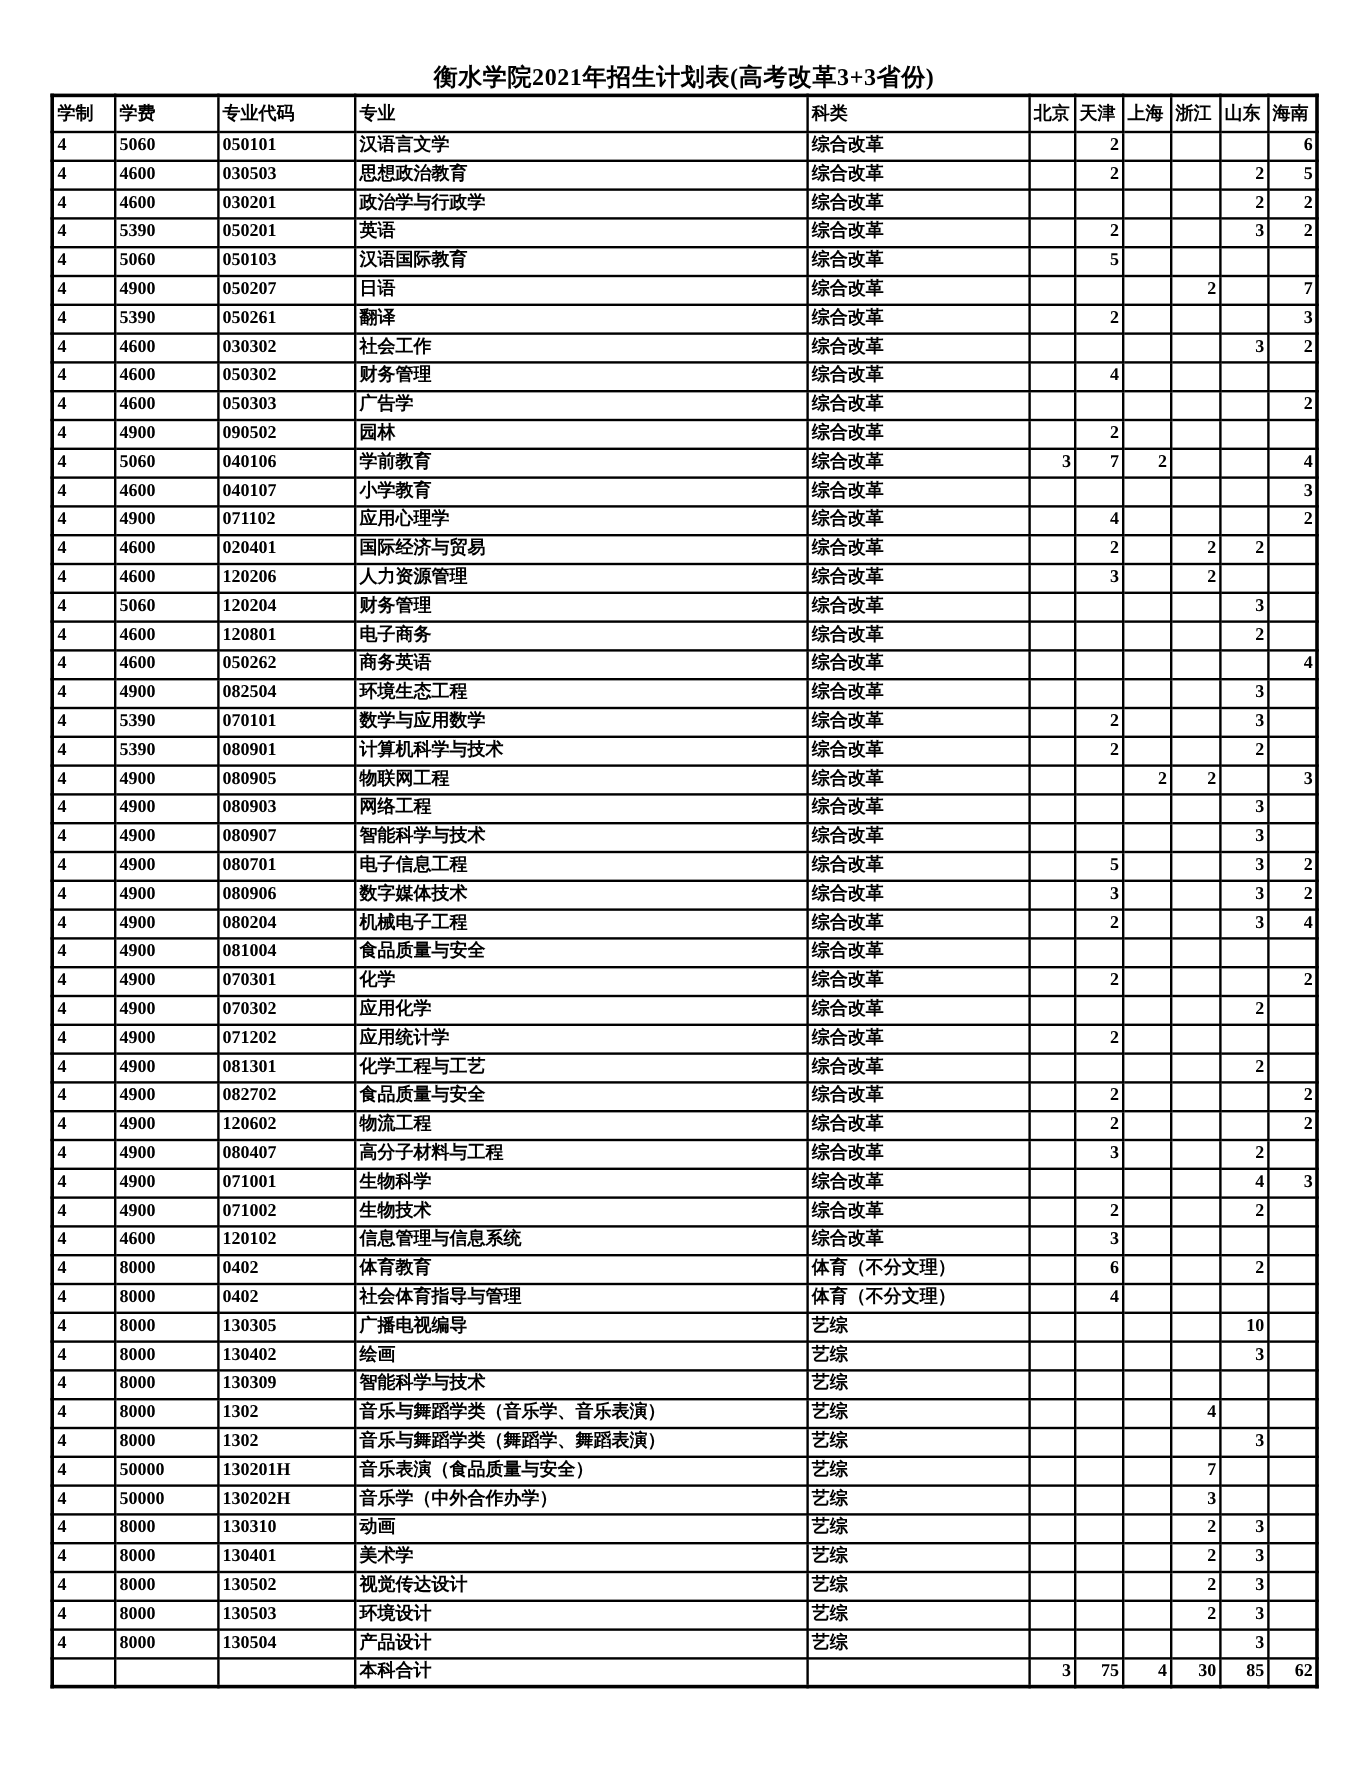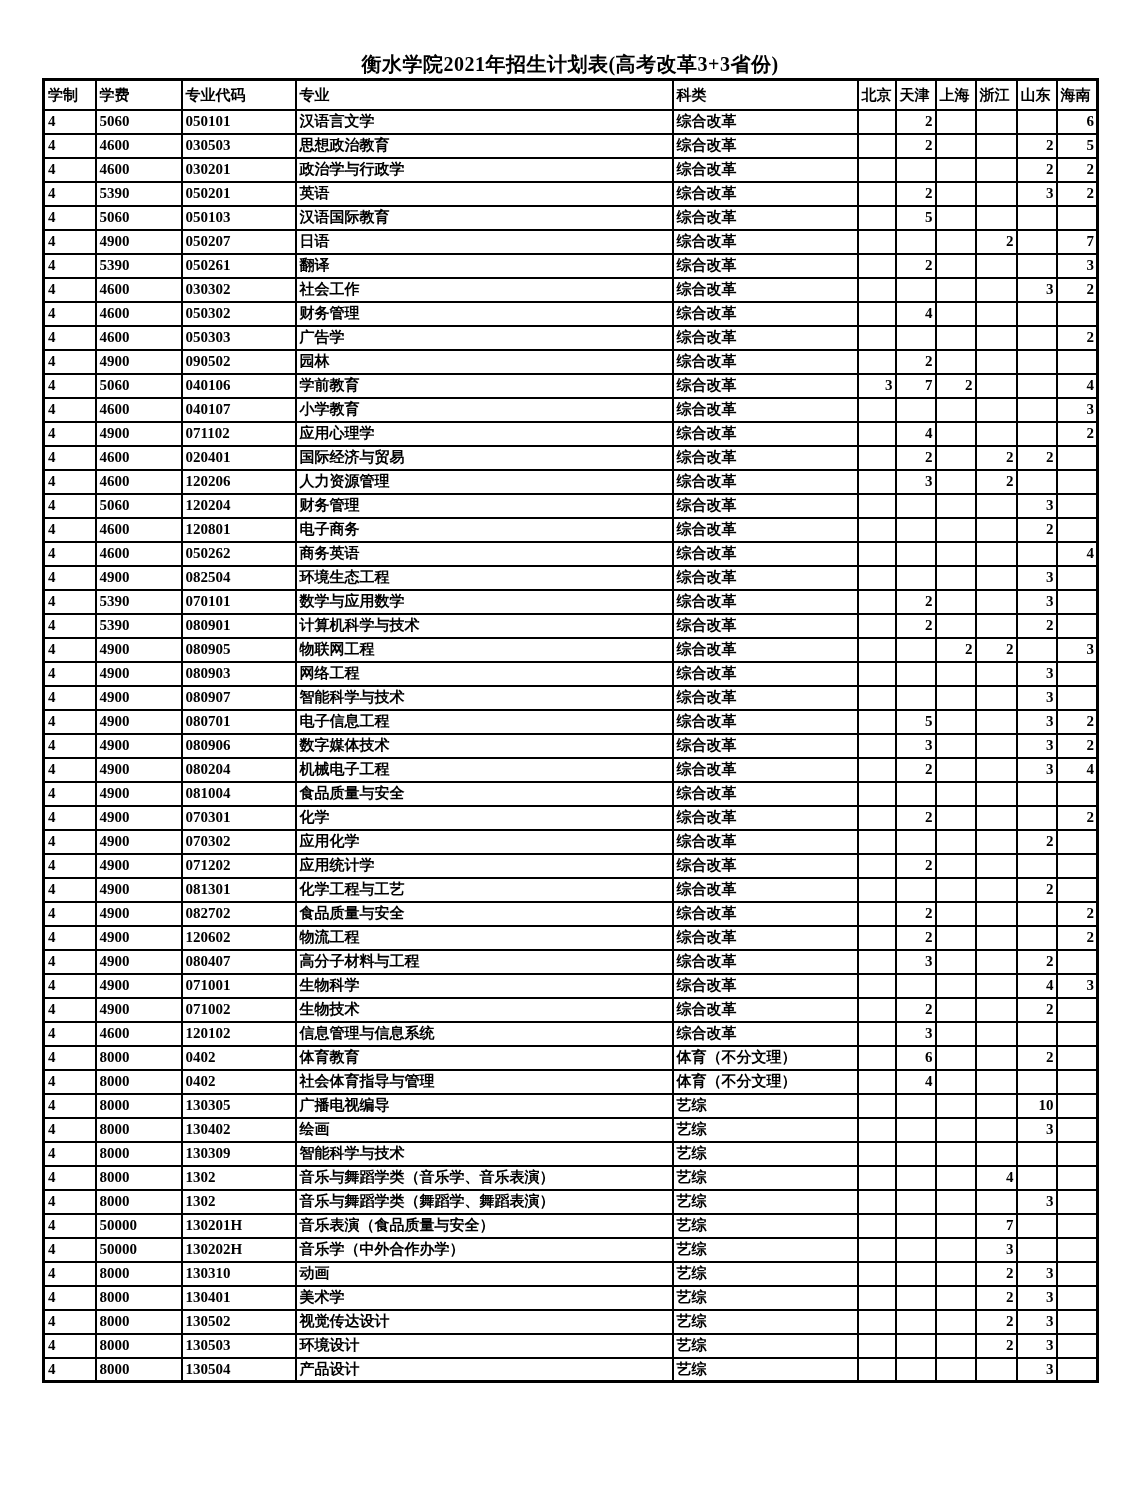--- a/index.html
+++ b/index.html
@@ -758,14 +758,27 @@
         <td>130504</td>
         <td>产品设计</td>
         <td>艺综</td>
         <td class="num">&nbsp;</td>
         <td class="num">&nbsp;</td>
         <td class="num">&nbsp;</td>
         <td class="num">&nbsp;</td>
         <td class="num">3</td>
         <td class="num">&nbsp;</td>
       </tr>
+      <tr>
+        <td>&nbsp;</td>
+        <td>&nbsp;</td>
+        <td>&nbsp;</td>
+        <td>本科合计</td>
+        <td>&nbsp;</td>
+        <td class="num">3</td>
+        <td class="num">75</td>
+        <td class="num">4</td>
+        <td class="num">30</td>
+        <td class="num">85</td>
+        <td class="num">62</td>
+      </tr>
     </tbody>
 </table>
 
 </body></html>

